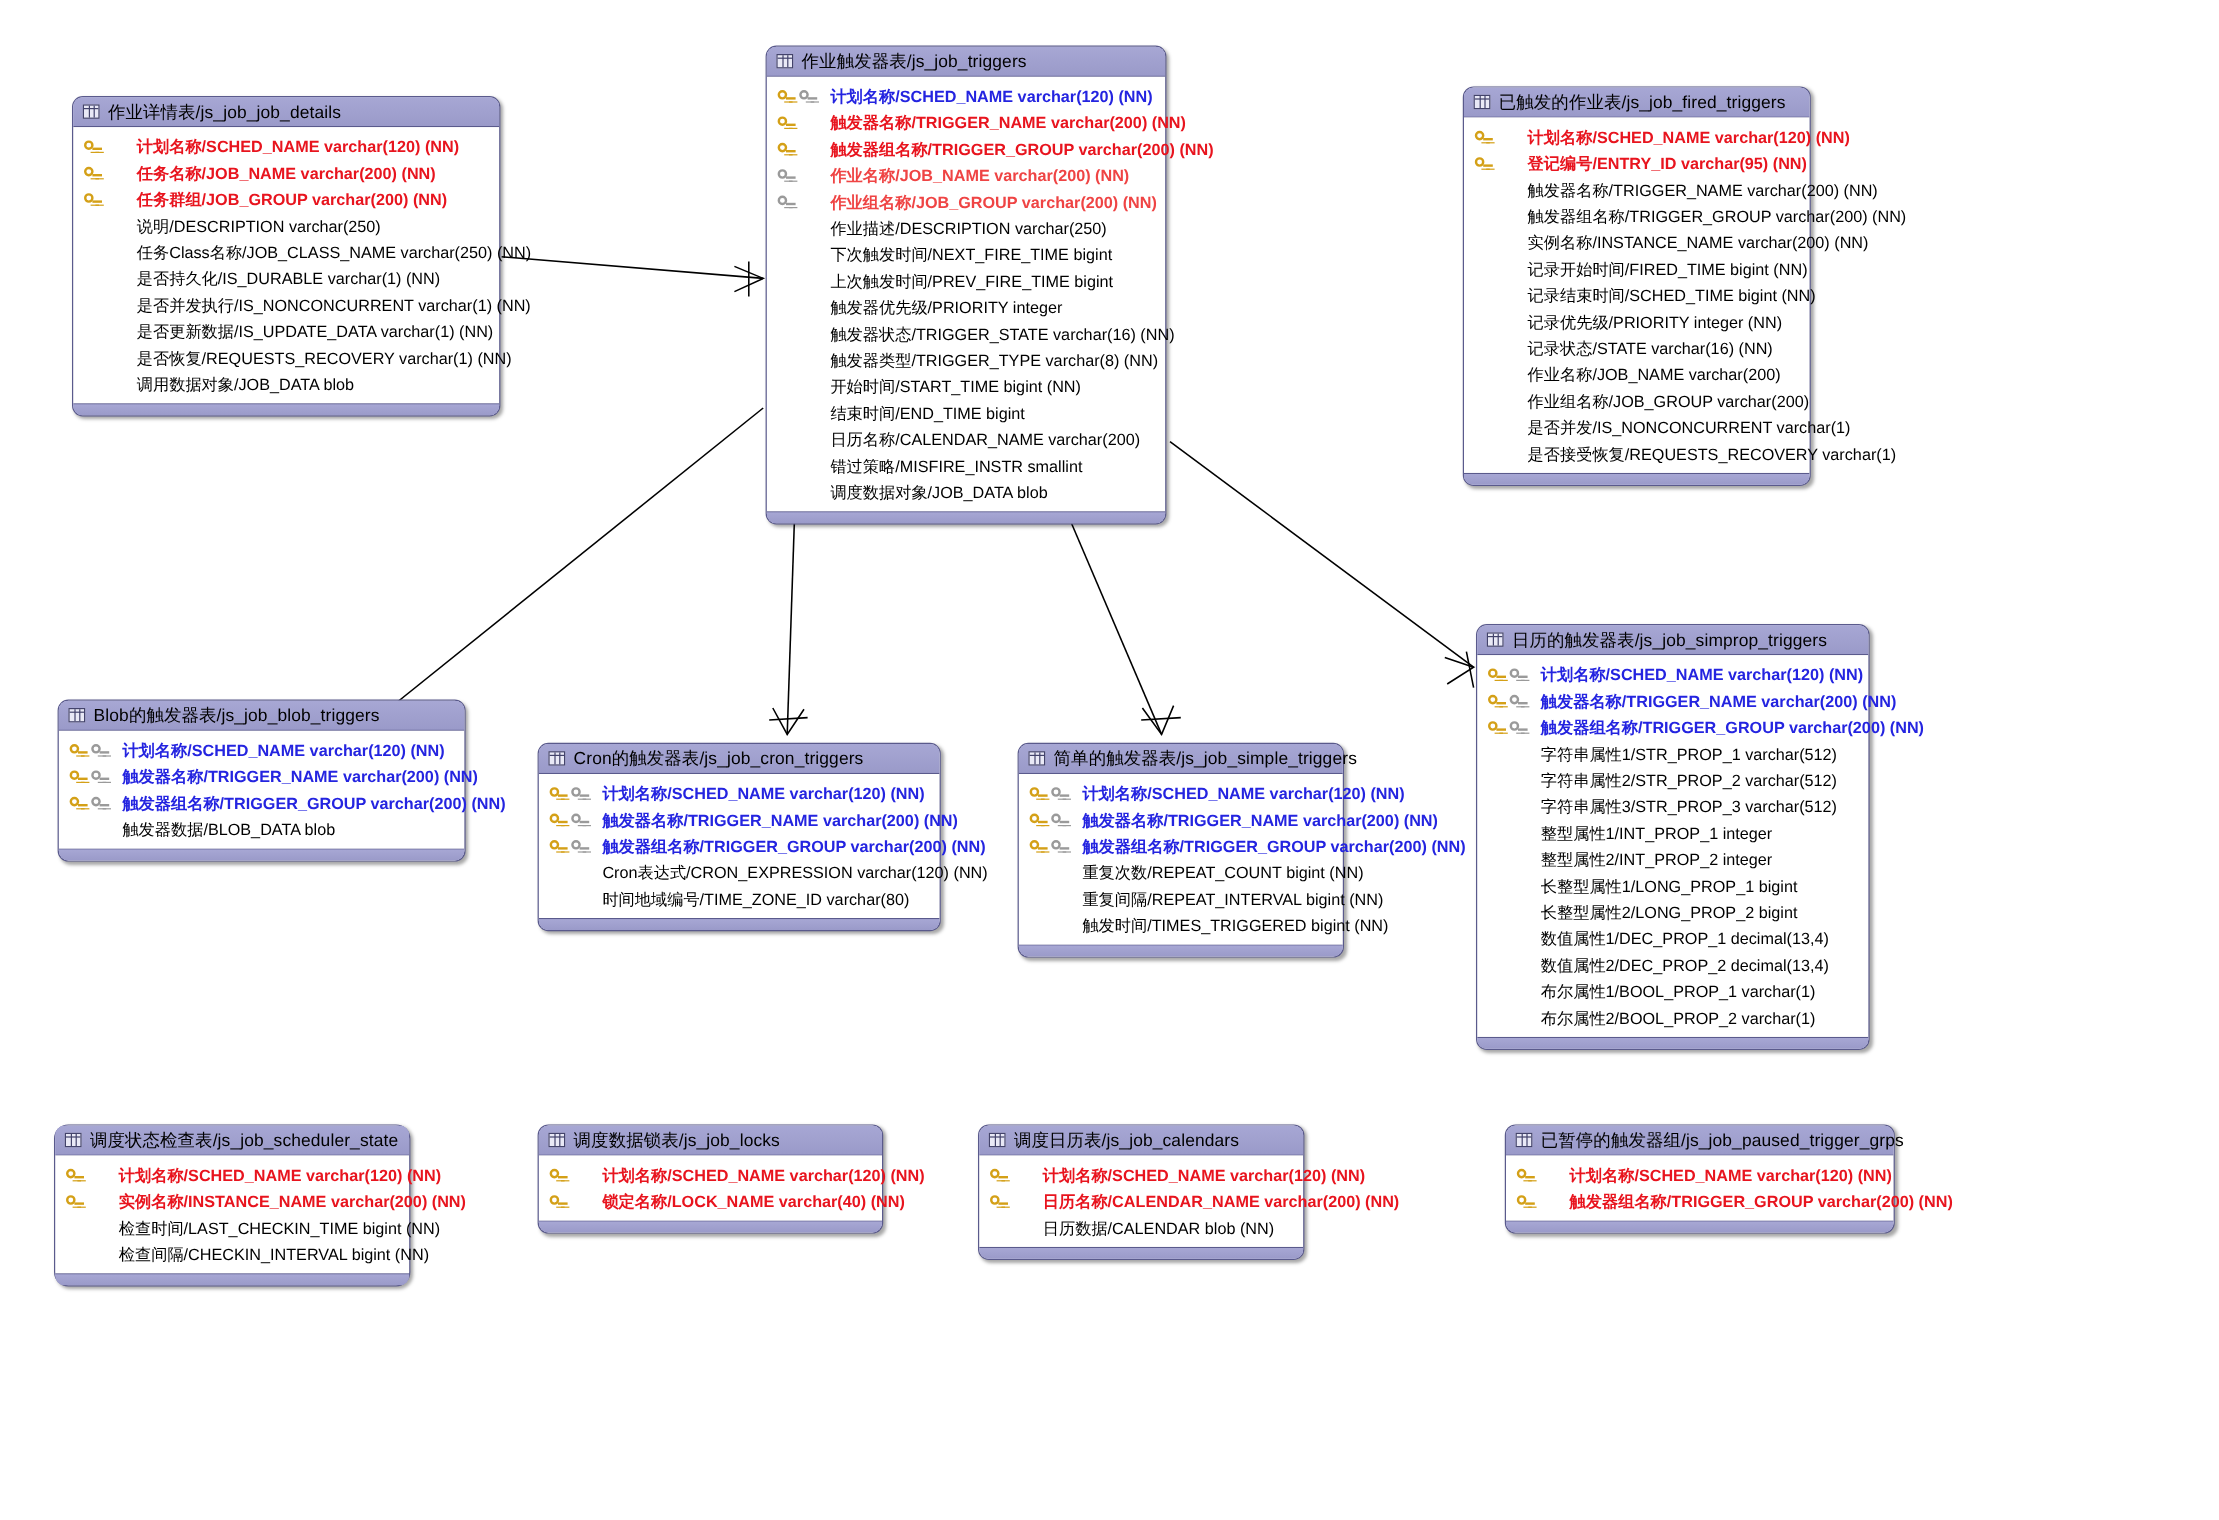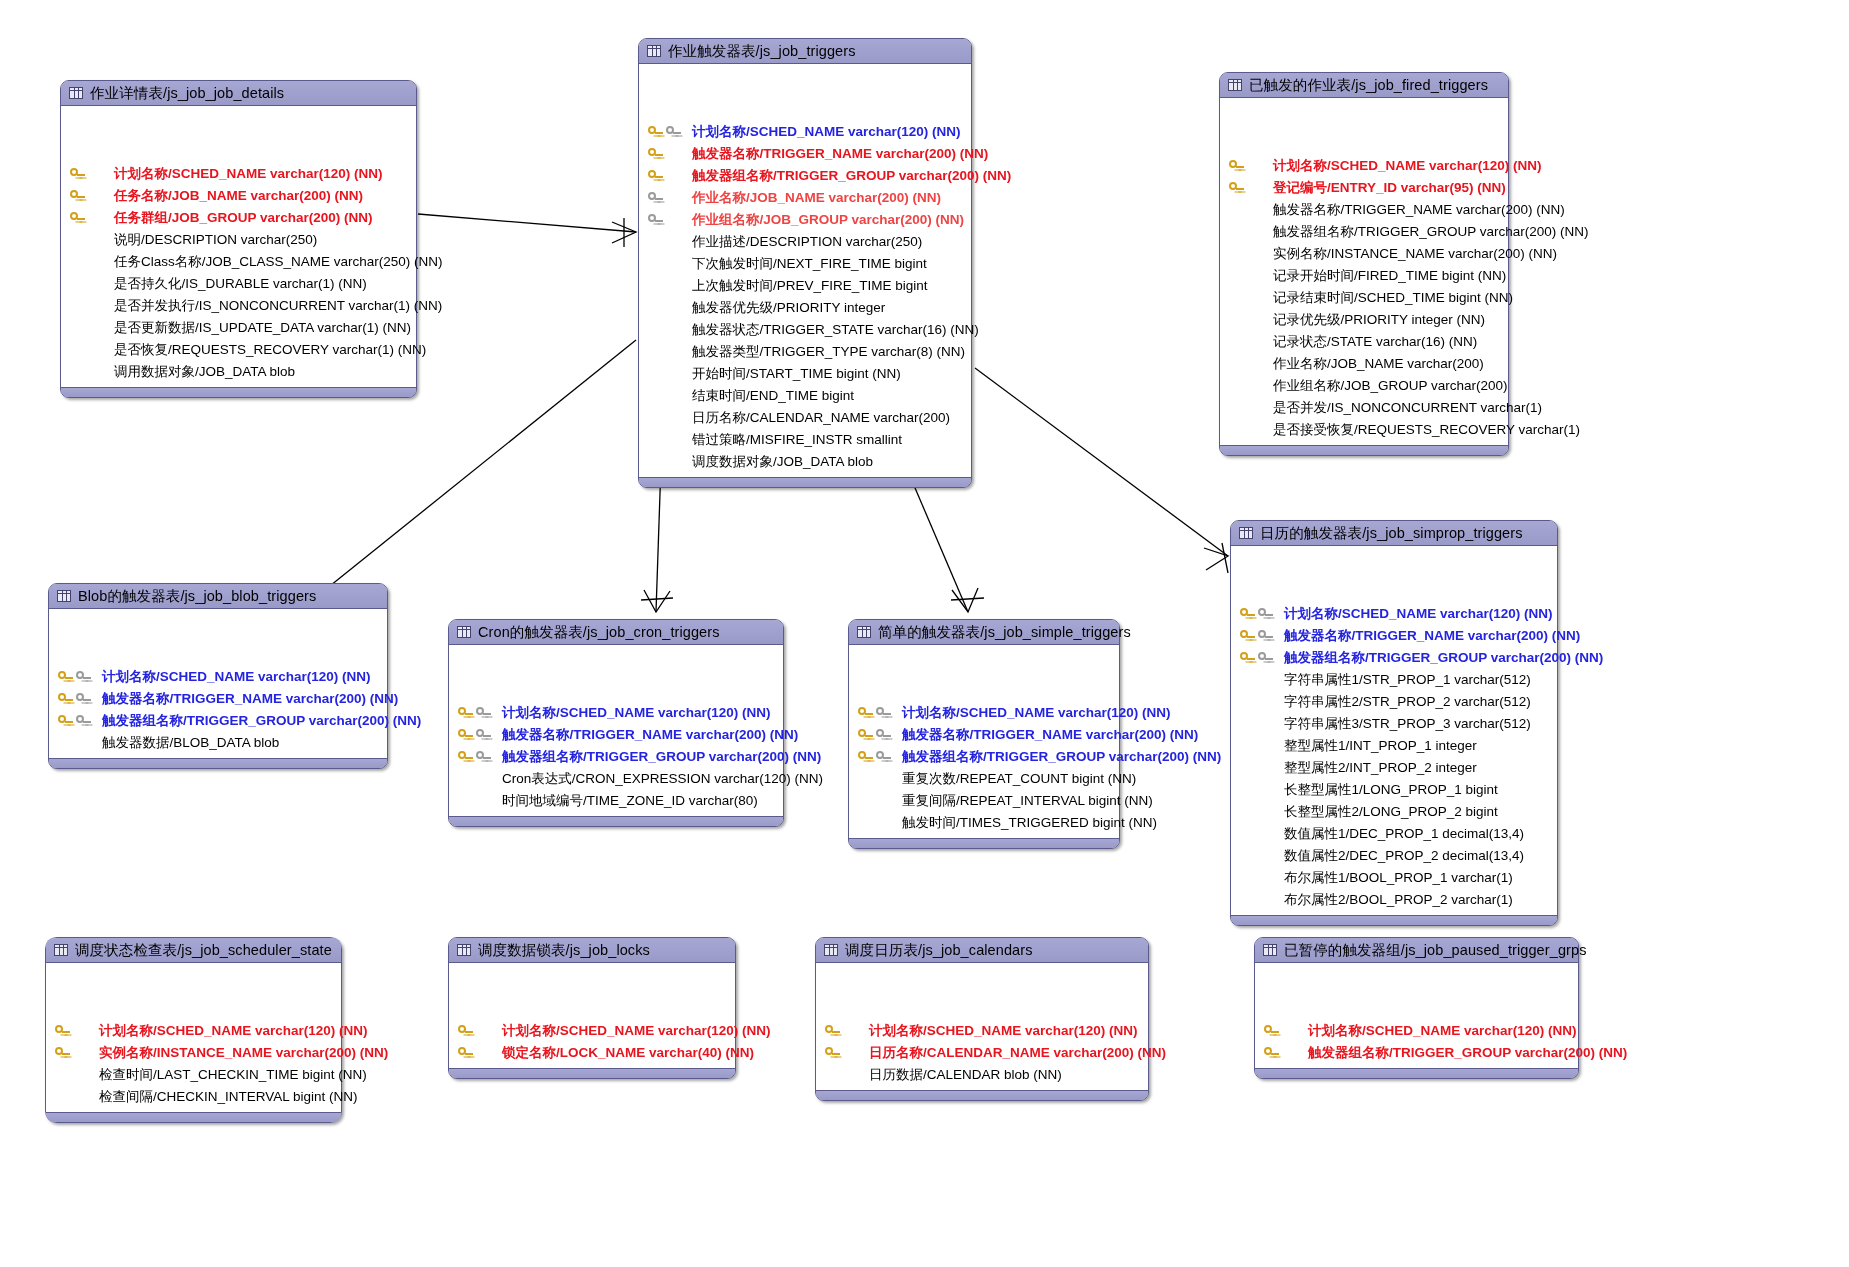--- a/index.html
+++ b/index.html
@@ -23,21 +23,21 @@
     border-top-left-radius:8px;border-top-right-radius:8px;
     height:25px;display:flex;align-items:center;
     padding:0 8px;gap:7px;box-sizing:border-box;}
   .tbl-ico{width:14px;height:12px;flex:none;position:relative;
     background:#e9e9f6;border:1px solid #43436b;box-sizing:border-box;}
   .tbl-ico:before{content:"";position:absolute;left:0;right:0;top:2px;height:1px;background:#43436b;}
   .tbl-ico:after{content:"";position:absolute;top:0;bottom:0;left:4px;width:1px;background:#43436b;
      box-shadow:4px 0 0 0 #43436b;}
   .tbl-title{font-size:14.5px;color:#000;white-space:nowrap;letter-spacing:.1px;}
 
-  .tbl-body{padding:20px 0 5px 0;margin-top:36px;}
+  .tbl-body{padding:5px 0 5px 0;}
   .row{height:22px;display:flex;align-items:center;padding-left:9px;white-space:nowrap;}
   .keys{width:44px;flex:none;display:flex;align-items:center;gap:3px;}
   .fld{font-size:13.5px;line-height:15px;}
   .c-pk{color:#e8141e;font-weight:bold;}
   .c-pkfk{color:#2424e0;font-weight:bold;}
   .c-fk{color:#ef4444;font-weight:bold;}
   .c-plain{color:#000;font-weight:normal;}
 
   
   .key{width:15px;height:13px;flex:none;position:relative;display:inline-block;}
@@ -626,21 +626,21 @@
           </div>
           <div class="row">
             <span class="keys">
               <span class="key"></span>
             </span>
             <span class="fld c-pk">锁定名称/LOCK_NAME varchar(40) (NN)</span>
           </div>
         </div>
         <div class="tbl-footer"></div>
       </div>
-      <div class="table-box" style="left: 815px; top: 937px; width: 334px;">
+      <div class="table-box" style="left: 815px; top: 937px; width: 272px;">
         <div class="tbl-header">
           <span class="tbl-ico"></span>
           <span class="tbl-title">调度日历表/js_job_calendars</span>
         </div>
         <div class="tbl-body">
           <div class="row">
             <span class="keys">
               <span class="key"></span>
             </span>
             <span class="fld c-pk">计划名称/SCHED_NAME varchar(120) (NN)</span>

